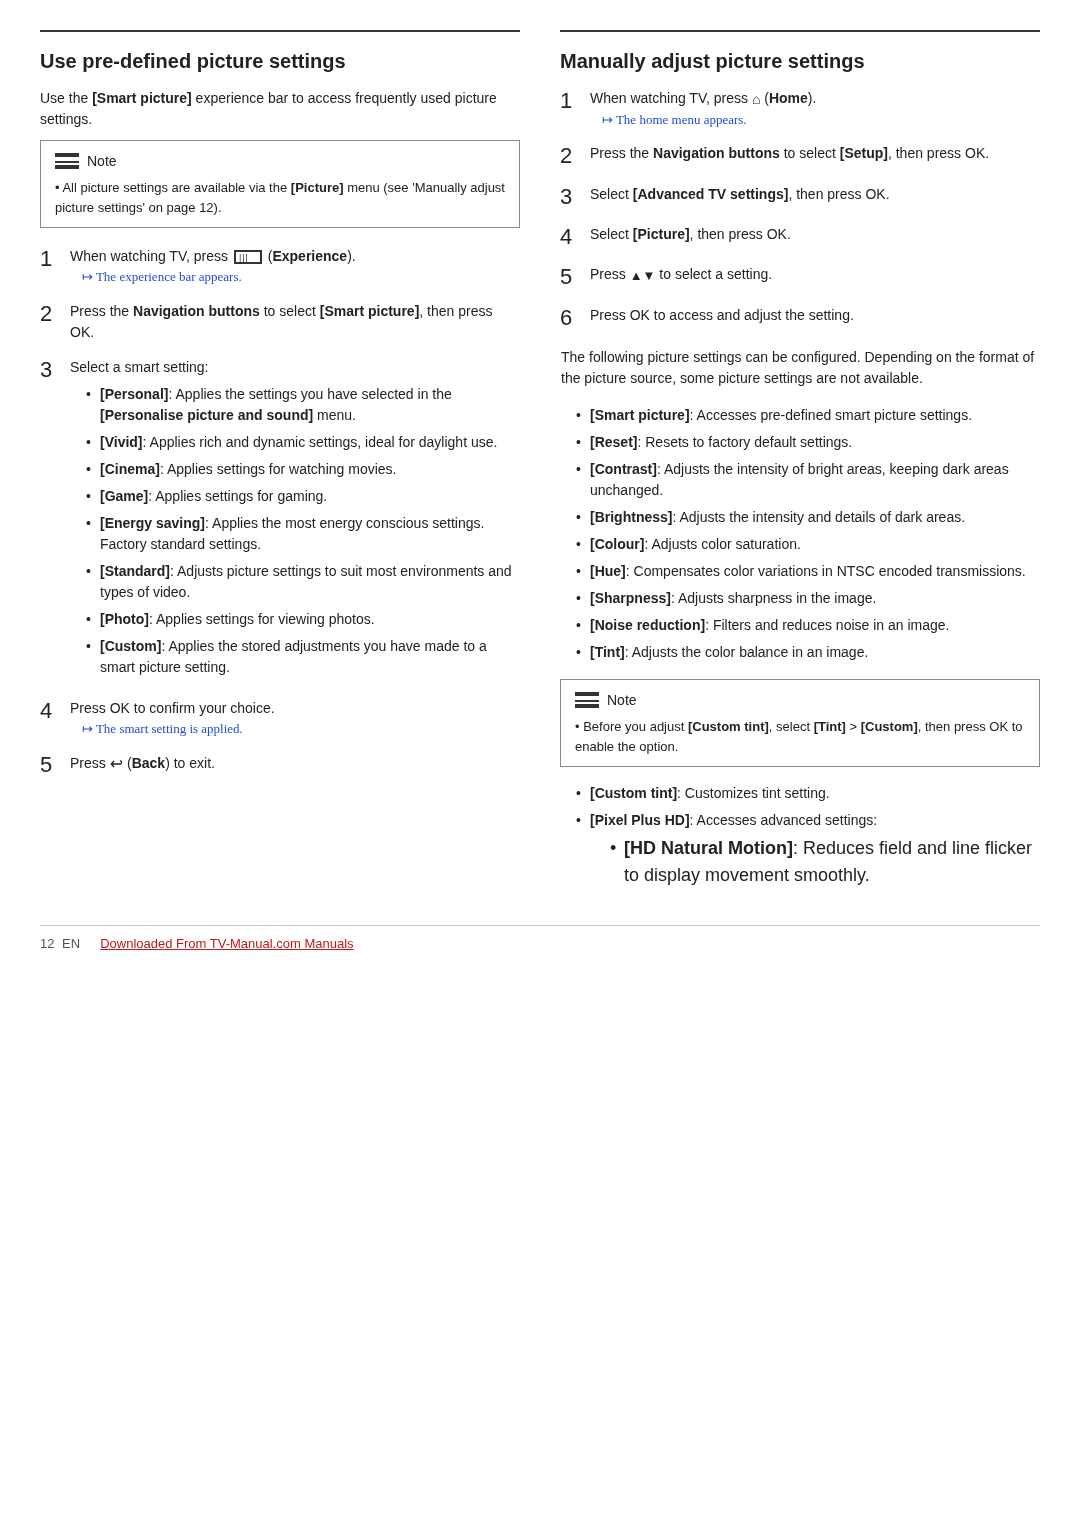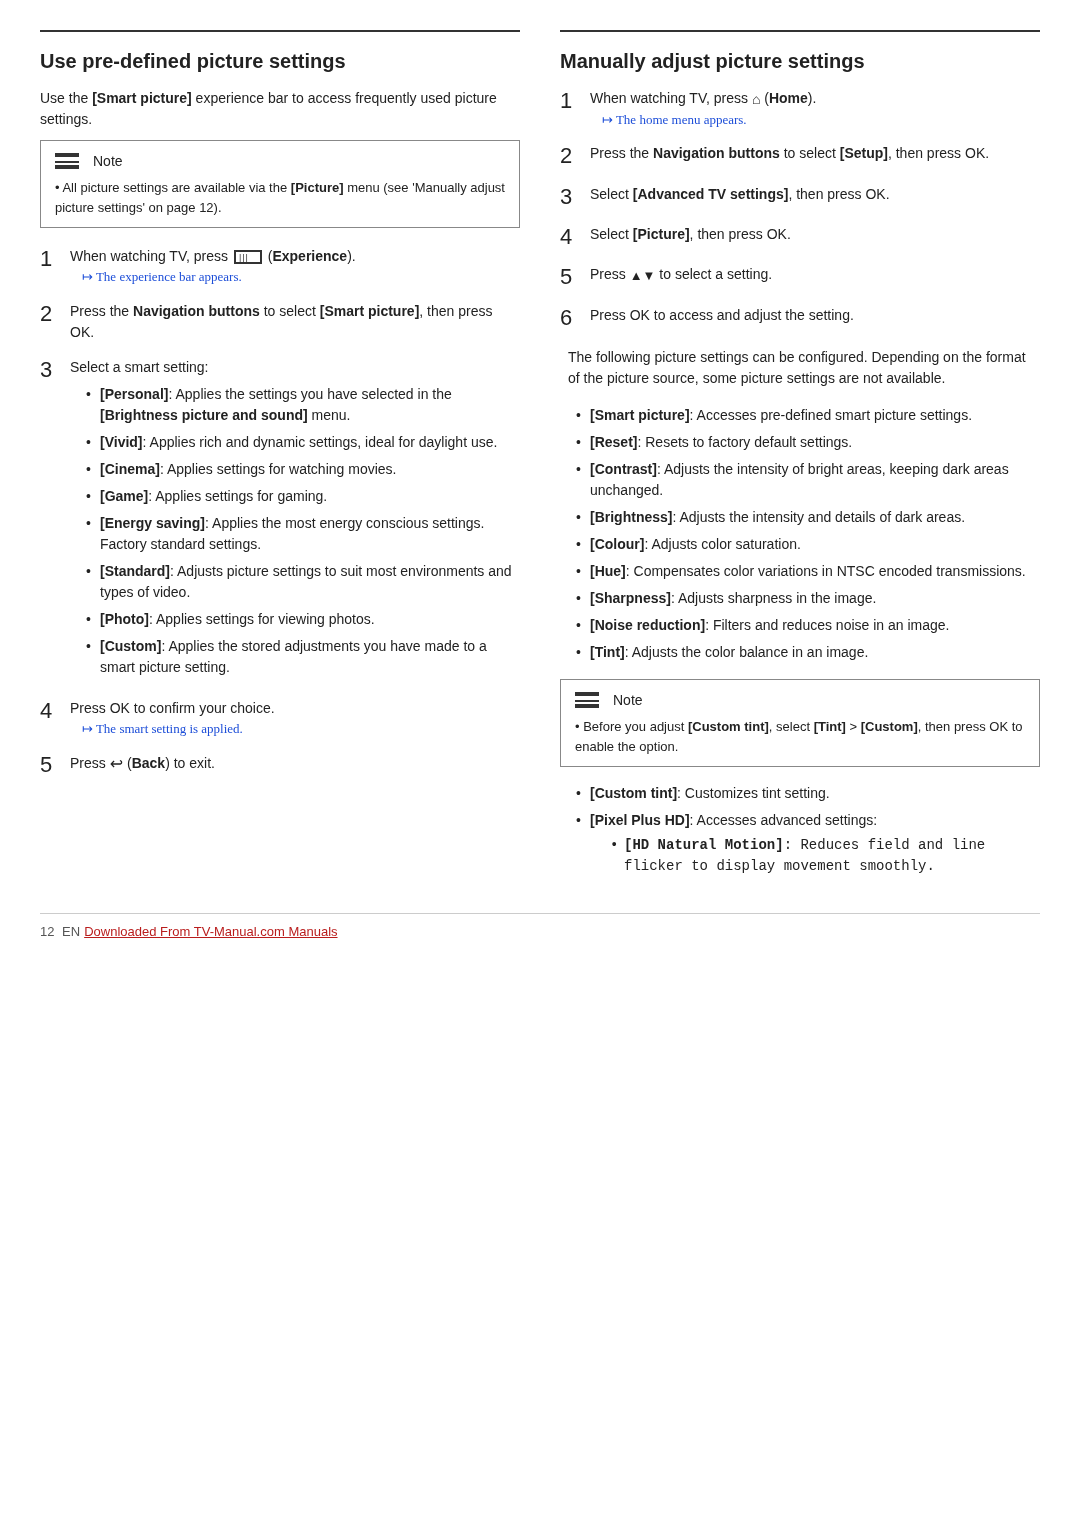--- a/index.html
+++ b/index.html
@@ -42,21 +42,21 @@
     .note-box {
       border: 1.5px solid #888;
       padding: 10px 14px;
       margin-bottom: 18px;
       font-size: 13px;
       line-height: 1.5;
     }
     .note-header {
       display: flex;
       align-items: center;
-      gap: 14px;
+      gap: 8px;
       font-size: 14px;
       margin-bottom: 6px;
     }
     .note-icon {
       display: inline-block;
       width: 24px;
       height: 18px;
       position: relative;
     }
     .note-icon::before {
@@ -131,36 +131,35 @@
     }
     .sub-bullet-list {
       list-style: none;
       padding-left: 20px;
       margin-top: 4px;
     }
     .sub-bullet-list li {
       position: relative;
       padding-left: 14px;
       margin-bottom: 4px;
-      font-size: 14px;
-      line-height: 1.5;
-      font-family: Liberation Mono, monospace;
+      font-size: 18px;
+      line-height: 1.5;
     }
     .sub-bullet-list li::before {
       content: '•';
       position: absolute;
       left: 0;
     }
     .footer {
       margin-top: 30px;
       border-top: 1px solid #ccc;
       padding-top: 10px;
       display: flex;
       align-items: flex-start;
-      gap: 4px;
+      gap: 20px;
     }
     .footer-page {
       font-size: 13px;
       color: #555;
     }
     .footer-link {
       color: #b91c1c;
       font-size: 13px;
     }
     .experience-icon {
@@ -234,21 +233,21 @@
         <div class="step-content">
           Press the <span class="bold">Navigation buttons</span> to select <span class="bold">[Smart picture]</span>, then press OK.
         </div>
       </li>
 
       <li class="step-item">
         <span class="step-num">3</span>
         <div class="step-content">
           Select a smart setting:
           <ul class="bullet-list">
-            <li><span class="bold">[Personal]</span>: Applies the settings you have selected in the <span class="bold">[Brightness picture and sound]</span> menu.</li>
+            <li><span class="bold">[Personal]</span>: Applies the settings you have selected in the <span class="bold">[Personalise picture and sound]</span> menu.</li>
             <li><span class="bold">[Vivid]</span>: Applies rich and dynamic settings, ideal for daylight use.</li>
             <li><span class="bold">[Cinema]</span>: Applies settings for watching movies.</li>
             <li><span class="bold">[Game]</span>: Applies settings for gaming.</li>
             <li><span class="bold">[Energy saving]</span>: Applies the most energy conscious settings. Factory standard settings.</li>
             <li><span class="bold">[Standard]</span>: Adjusts picture settings to suit most environments and types of video.</li>
             <li><span class="bold">[Photo]</span>: Applies settings for viewing photos.</li>
             <li><span class="bold">[Custom]</span>: Applies the stored adjustments you have made to a smart picture setting.</li>
           </ul>
         </div>
       </li>
@@ -314,21 +313,21 @@
 
       <li class="step-item">
         <span class="step-num">6</span>
         <div class="step-content">
           Press OK to access and adjust the setting.
         </div>
       </li>
 
     </ol>
 
-    <p style="margin: 16px 8px; font-size:14px; line-height:1.5;">The following picture settings can be configured. Depending on the format of the picture source, some picture settings are not available.</p>
+    <p style="margin: 16px 1px; font-size:14px; line-height:1.5;">The following picture settings can be configured. Depending on the format of the picture source, some picture settings are not available.</p>
 
     <ul class="bullet-list">
       <li><span class="bold">[Smart picture]</span>: Accesses pre-defined smart picture settings.</li>
       <li><span class="bold">[Reset]</span>: Resets to factory default settings.</li>
       <li><span class="bold">[Contrast]</span>: Adjusts the intensity of bright areas, keeping dark areas unchanged.</li>
       <li><span class="bold">[Brightness]</span>: Adjusts the intensity and details of dark areas.</li>
       <li><span class="bold">[Colour]</span>: Adjusts color saturation.</li>
       <li><span class="bold">[Hue]</span>: Compensates color variations in NTSC encoded transmissions.</li>
       <li><span class="bold">[Sharpness]</span>: Adjusts sharpness in the image.</li>
       <li><span class="bold">[Noise reduction]</span>: Filters and reduces noise in an image.</li>

